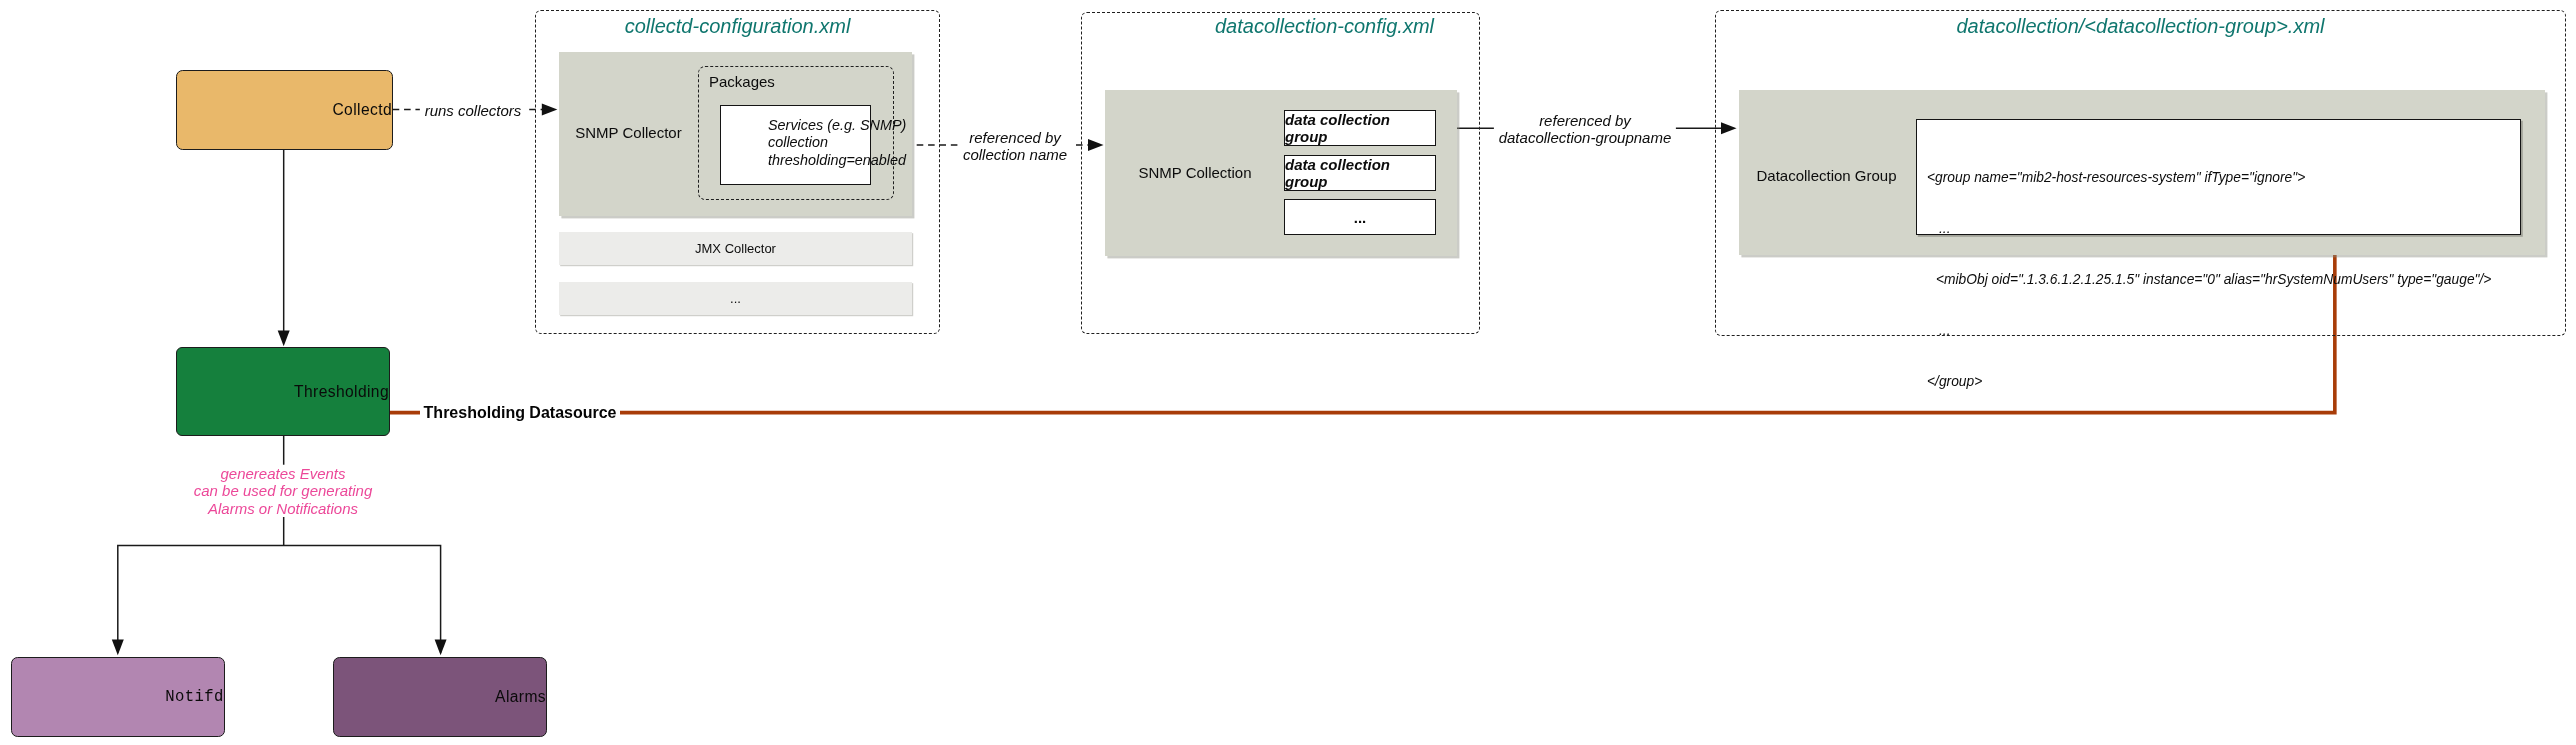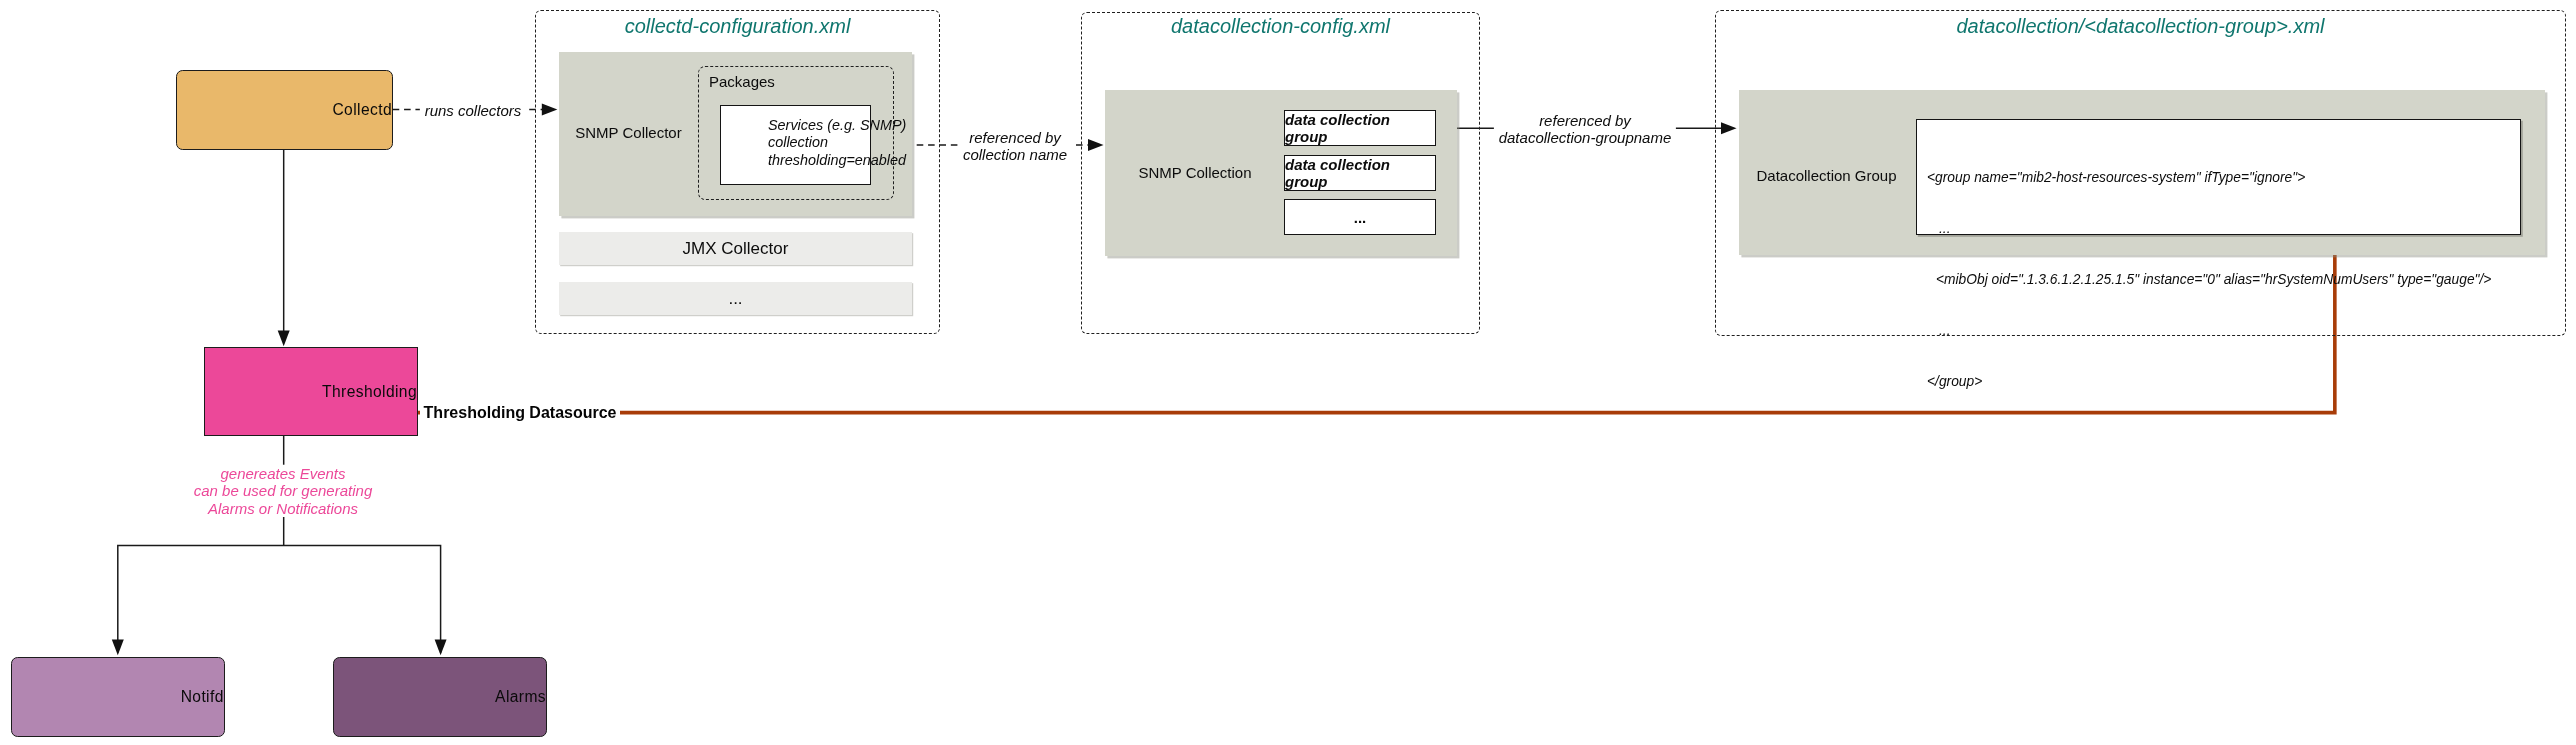--- a/index.html
+++ b/index.html
@@ -10,46 +10,46 @@
   .overlay{position:absolute;left:0;top:0;width:2576px;height:745px;}
 
   
   .node{
     position:absolute;display:flex;align-items:center;justify-content:flex-end;
     border:1.5px solid #1c1c1c;font-size:15.6px;letter-spacing:0.4px;color:#0a0a0a;
     box-sizing:border-box;
   }
   .node.rounded{border-radius:6.6px;}
   .node-collectd{left:176px;top:70px;width:217px;height:80px;background:#e9b86a;}
-  .node-thresholding{left:176px;top:347px;width:214px;height:89px;background:#ec4899;border-radius:0;margin-left:28px;}
-  .node-notifd{left:10.8px;top:657px;width:214px;height:80px;background:#b286b1;}
+  .node-thresholding{left:176px;top:347px;width:214px;height:89px;background:#15803d;border-radius:6px;}
+  .node-notifd{left:10.8px;top:657px;width:214px;height:80px;background:#b286b1;font-family:Liberation Mono, monospace;}
   .node-alarmd{left:333px;top:657px;width:214px;height:80px;background:#7c547a;}
 
   
   .file-box{position:absolute;border:1.5px dashed #1f1f1f;border-radius:6px;box-sizing:border-box;}
   .file-box-1{left:535px;top:9.6px;width:405px;height:324px;}
   .file-box-2{left:1081px;top:12px;width:399px;height:322px;}
   .file-box-3{left:1715px;top:9.6px;width:851px;height:326px;}
   .file-title{
     position:absolute;font-style:italic;font-size:20px;line-height:18px;text-align:center;color:#0f766e;
   }
   .file-title-1{left:535px;top:17px;width:405px;}
-  .file-title-2{left:1081px;top:17px;width:399px;}
+  .file-title-2{left:1081px;top:17px;width:399px;padding-left:44px;}
   .file-title-3{left:1715px;top:17px;width:851px;}
 
   
   .panel{position:absolute;background:#d3d5ca;box-shadow:2.4px 2.4px 0 rgba(140,141,130,.45);}
   .panel-1{left:559px;top:52px;width:353px;height:164px;}
   .panel-2{left:1105px;top:90px;width:352px;height:166px;}
   .panel-3{left:1739px;top:90px;width:806px;height:165px;}
   .panel-label{position:absolute;font-size:15px;line-height:18px;text-align:center;color:#0c0c0c;}
   .bar{
     position:absolute;left:559px;width:353px;height:33px;background:#ececea;
     box-shadow:1.2px 1.2px 0 rgba(160,160,152,.5);display:flex;align-items:center;justify-content:center;
-    font-size:17px;color:#0c0c0c;
+    font-size:13px;color:#0c0c0c;
   }
   .bar-jmx{top:232px;}
   .bar-dots{top:282px;}
 
   
   .packages-box{
     position:absolute;left:698px;top:66px;width:196px;height:134px;
     border:1.5px dashed #1f1f1f;border-radius:7.2px;box-sizing:border-box;
   }
   .packages-label{position:absolute;left:709px;top:73px;font-size:15px;color:#0c0c0c;}

